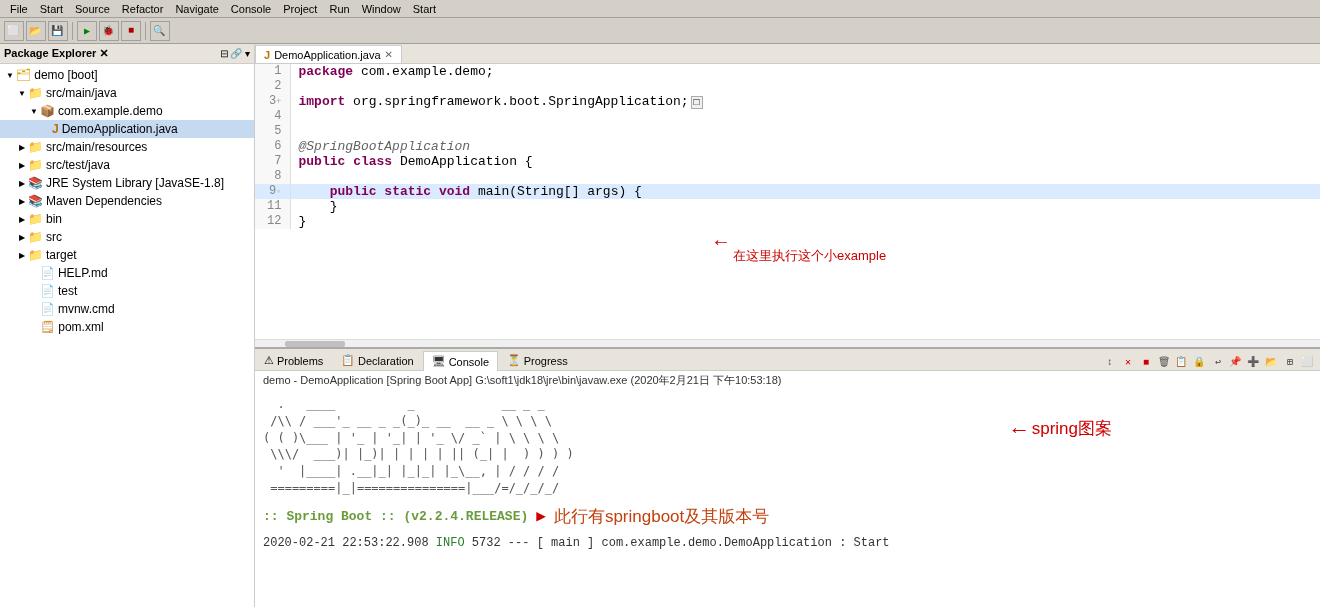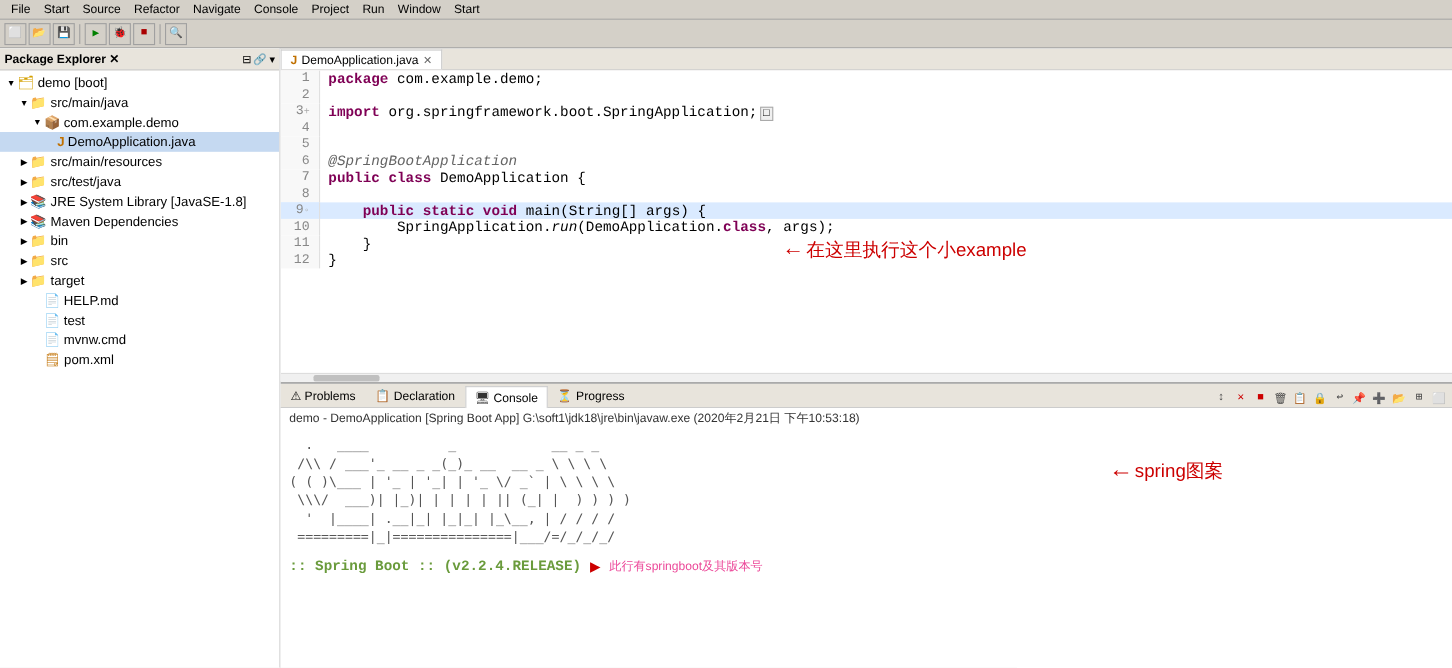--- a/index.html
+++ b/index.html
@@ -438,40 +438,36 @@
             <tr>
               <td class="line-num">8</td>
               <td class="line-code">&nbsp;</td>
             </tr>
 
             <tr class="line-highlight">
               <td class="line-num" style="background:#daeaff;">9<span style="font-size:9px;color:#aaa;">◦</span></td>
               <td class="line-code">&nbsp;&nbsp;&nbsp;&nbsp;<span class="kw">public</span> <span class="kw">static</span> <span class="kw">void</span> <span style="color:#000;">main</span>(String[] args) {</td>
             </tr>
 
-            <tr>
-              <td class="line-num">10</td>
-              <td class="line-code">&nbsp;&nbsp;&nbsp;&nbsp;&nbsp;&nbsp;&nbsp;&nbsp;SpringApplication.<span class="method">run</span>(DemoApplication.<span class="kw">class</span>, args);</td>
-            </tr>
 
             <tr>
               <td class="line-num">11</td>
               <td class="line-code">&nbsp;&nbsp;&nbsp;&nbsp;}</td>
             </tr>
 
             <tr>
               <td class="line-num">12</td>
               <td class="line-code">}</td>
             </tr>
           </tbody>
         </table>
 
         <div style="position:absolute; top:152px; left:460px; display:flex; align-items:center; gap:6px;">
           <span style="color:#cc0000; font-size:20px;">←</span>
-          <span style="color:#cc0000; font-size:17px; font-family:'Segoe UI',Arial,sans-serif;">在这里执行这个小example</span>
+          <span style="color:#cc0000; font-size:13px; font-family:'Segoe UI',Arial,sans-serif;margin-top:31px;">在这里执行这个小example</span>
         </div>
 
         <div style="position:absolute; bottom:0; left:0; right:0; height:8px; background:#f0f0f0; border-top:1px solid #ddd;">
           <div style="height:6px; width:60px; background:#c0c0c0; margin-left:30px; border-radius:2px; margin-top:1px;"></div>
         </div>
       </div>
     </div>
 
     <div class="bottom-panel">
       <div class="bottom-tab-bar">
@@ -524,20 +520,29 @@
           <div style="position:absolute; top:20px; right:200px; display:flex; align-items:center; gap:6px;">
             <span style="color:#cc0000; font-size:22px;">←</span>
             <span style="color:#cc0000; font-size:17px; font-family:'Segoe UI',Arial,sans-serif; font-weight:500;">spring图案</span>
           </div>
         </div>
 
         <div style="display:flex; align-items:center; gap:8px; position:relative;">
           <span class="spring-version"> :: Spring Boot ::        (v2.2.4.RELEASE)</span>
 
           <span style="color:#cc0000; font-size:16px;">▶</span>
-          <span style="color:#ec4899; font-size:11px; font-family:'Segoe UI',Arial,sans-serif;">此行有springboot及其版本号</span>
-        </div>
-
+          <span style="color:#c2410c; font-size:17px; font-family:'Segoe UI',Arial,sans-serif;">此行有springboot及其版本号</span>
+        </div>
+
+        <div style="margin-top:8px;">
+          <span style="color:#333; font-size:12px;">2020-02-21  22:53:22.908  </span>
+          <span style="color:#2a7d2a; font-size:12px;">INFO </span>
+          <span style="color:#333; font-size:12px;">5732 --- [</span>
+          <span style="color:#333; font-size:12px;">          main</span>
+          <span style="color:#333; font-size:12px;">] </span>
+          <span style="color:#333; font-size:12px;">com.example.demo.DemoApplication         </span>
+          <span style="color:#333; font-size:12px;"> : Start</span>
+        </div>
       </div>
     </div>
 
   </div>
 </div>
 
 </body></html>

